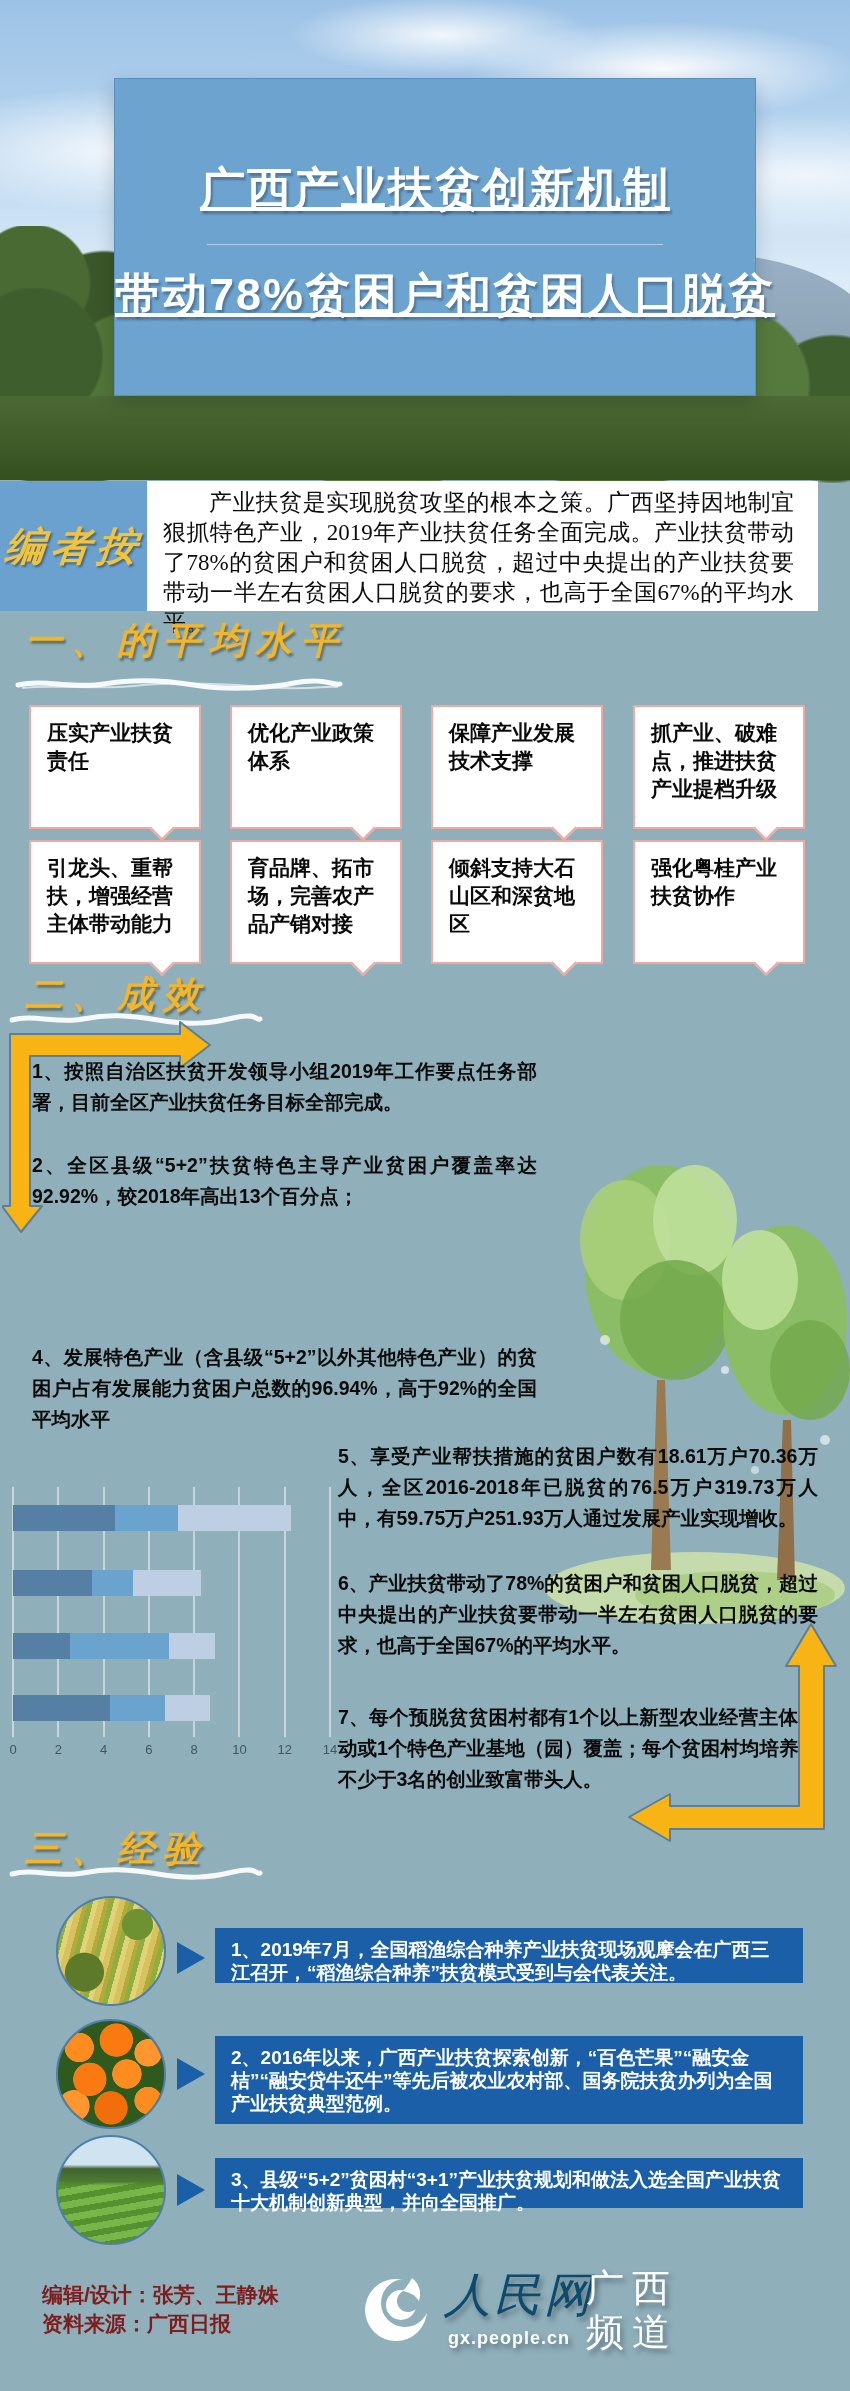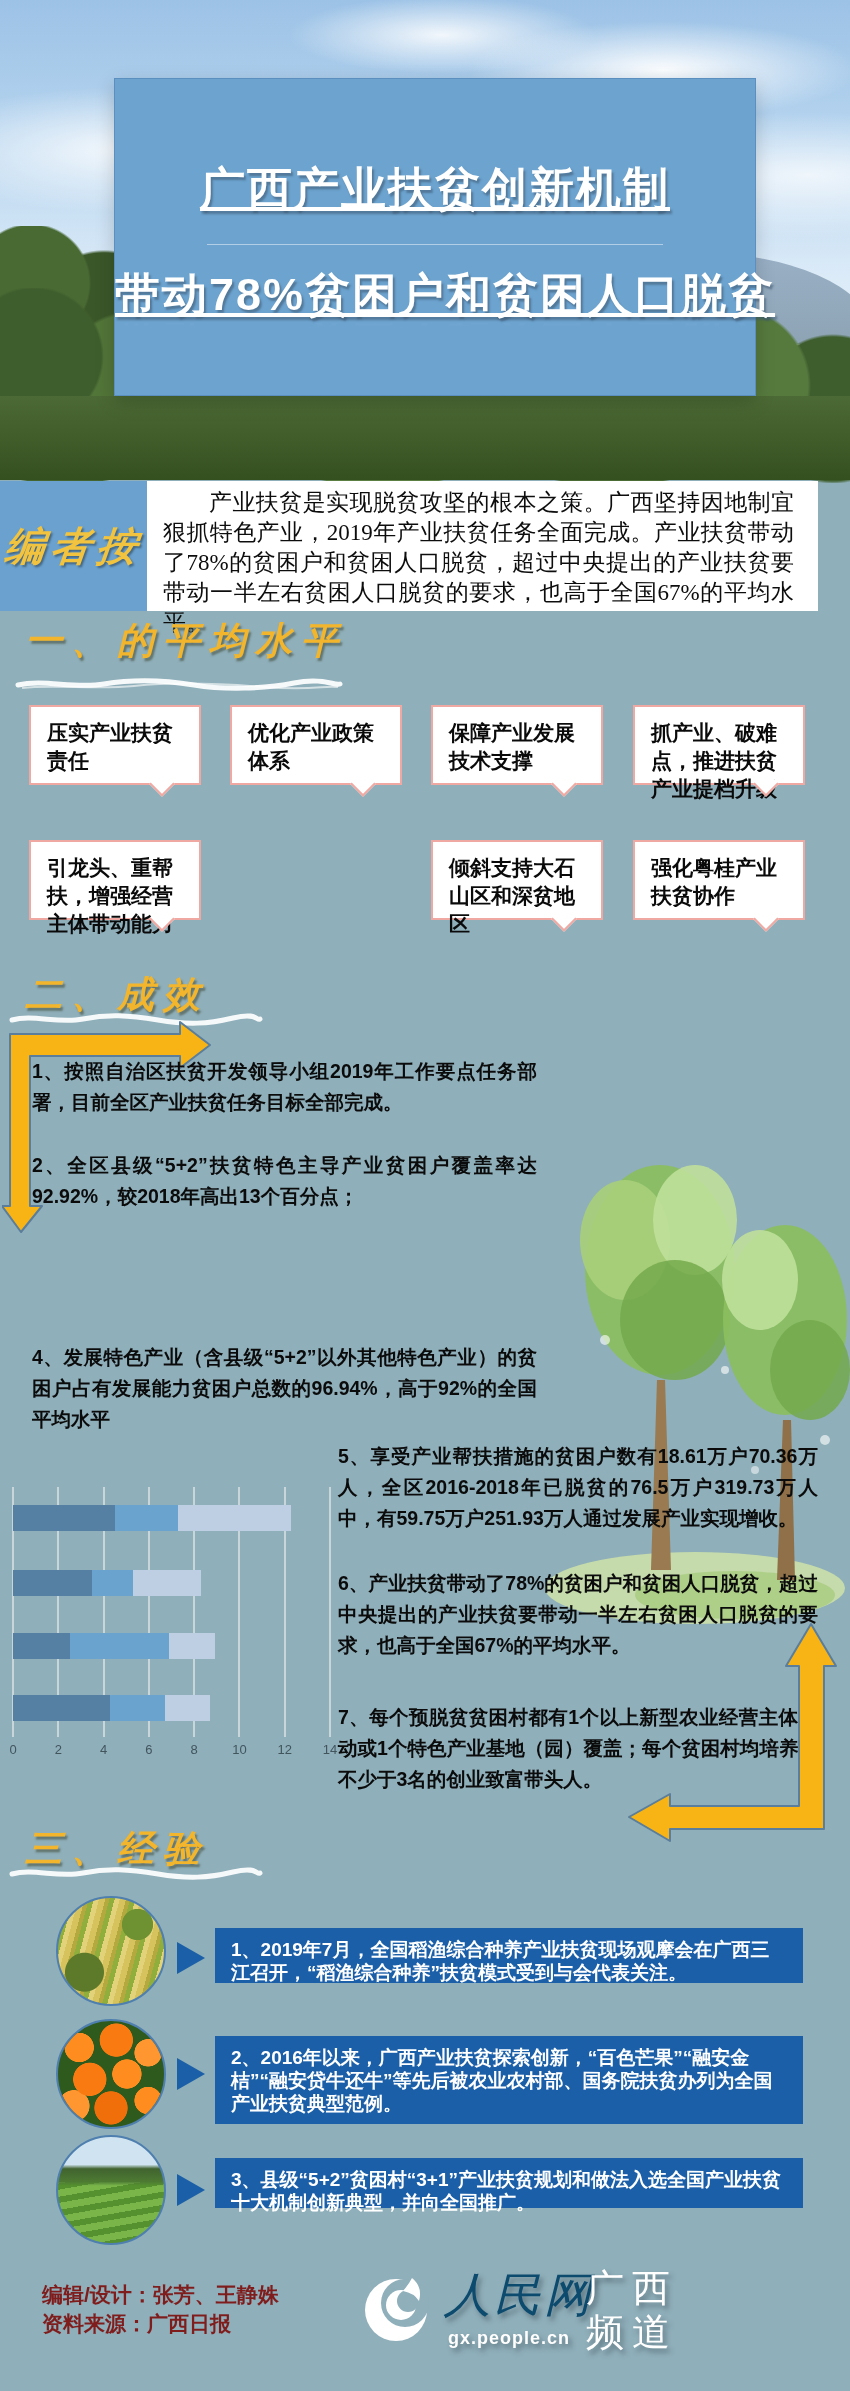--- a/index.html
+++ b/index.html
@@ -61,21 +61,21 @@
        font-size:23px;line-height:30px;color:#0d0d0d;text-indent:2em;text-align:justify;}
 
   
   .sec-head{position:absolute;left:25px;font-size:37px;font-weight:bold;font-style:italic;
        color:#F2B52B;letter-spacing:9px;white-space:nowrap;
        text-shadow:2px 3px 2px rgba(60,70,50,.55);}
   #head1{top:616px;} #head2{top:970px;} #head3{top:1824px;}
   .scribble{position:absolute;}
 
   
-  .measure{position:absolute;width:172px;height:80px;background:#fff;
+  .measure{position:absolute;width:172px;height:124px;background:#fff;
        border:2px solid #EFA9A2;box-sizing:border-box;}
   .measure::after{content:"";position:absolute;bottom:-10px;right:28px;width:16px;height:16px;
        background:#fff;transform:rotate(45deg);
        border-right:2px solid #EFA9A2;border-bottom:2px solid #EFA9A2;}
   .measure .mtext{margin:12px 12px 0 16px;font-size:21px;line-height:28px;font-weight:bold;color:#0a0a0a;}
   #m0{left:29px;top:705px;} #m1{left:230px;top:705px;} #m2{left:431px;top:705px;} #m3{left:633px;top:705px;}
   #m4{left:29px;top:840px;} #m5{left:230px;top:840px;} #m6{left:431px;top:840px;} #m7{left:633px;top:840px;}
 
   
   .s2item{position:absolute;font-size:19.5px;font-weight:bold;color:#0b0b0b;line-height:31px;
@@ -180,20 +180,23 @@
     <div class="mtext">优化产业政策体系</div>
     </div>
   <div id="m2" class="measure">
     <div class="mtext">保障产业发展技术支撑</div>
     </div>
   <div id="m3" class="measure">
     <div class="mtext">抓产业、破难点，推进扶贫产业提档升级</div>
     </div>
   <div id="m4" class="measure">
     <div class="mtext">引龙头、重帮扶，增强经营主体带动能力</div>
+    </div>
+  <div id="m5" class="measure">
+    <div class="mtext">育品牌、拓市场，完善农产品产销对接</div>
     </div>
   <div id="m6" class="measure">
     <div class="mtext">倾斜支持大石山区和深贫地区</div>
     </div>
   <div id="m7" class="measure">
     <div class="mtext">强化粤桂产业扶贫协作</div>
     </div>
 
   <div id="head2" class="sec-head">二、成效</div>
   <svg class="scribble" style="left:8px;top:1012px" width="256" height="14" viewBox="0 0 256 14">

